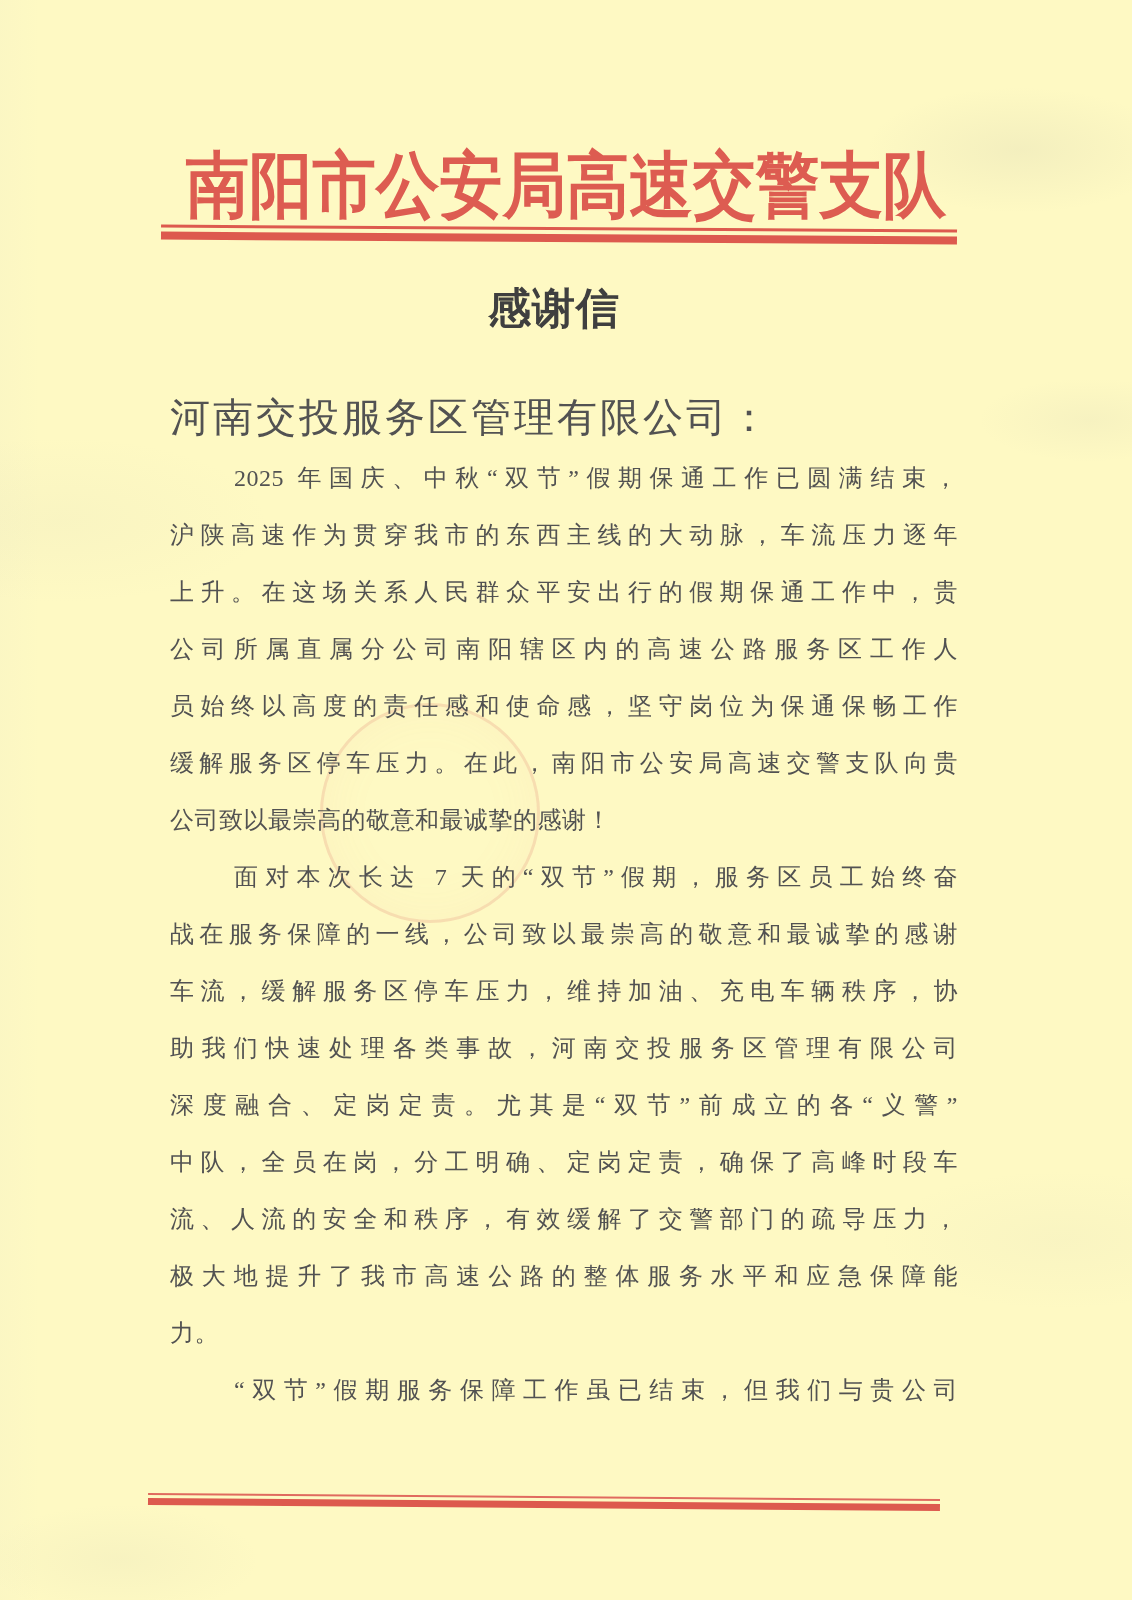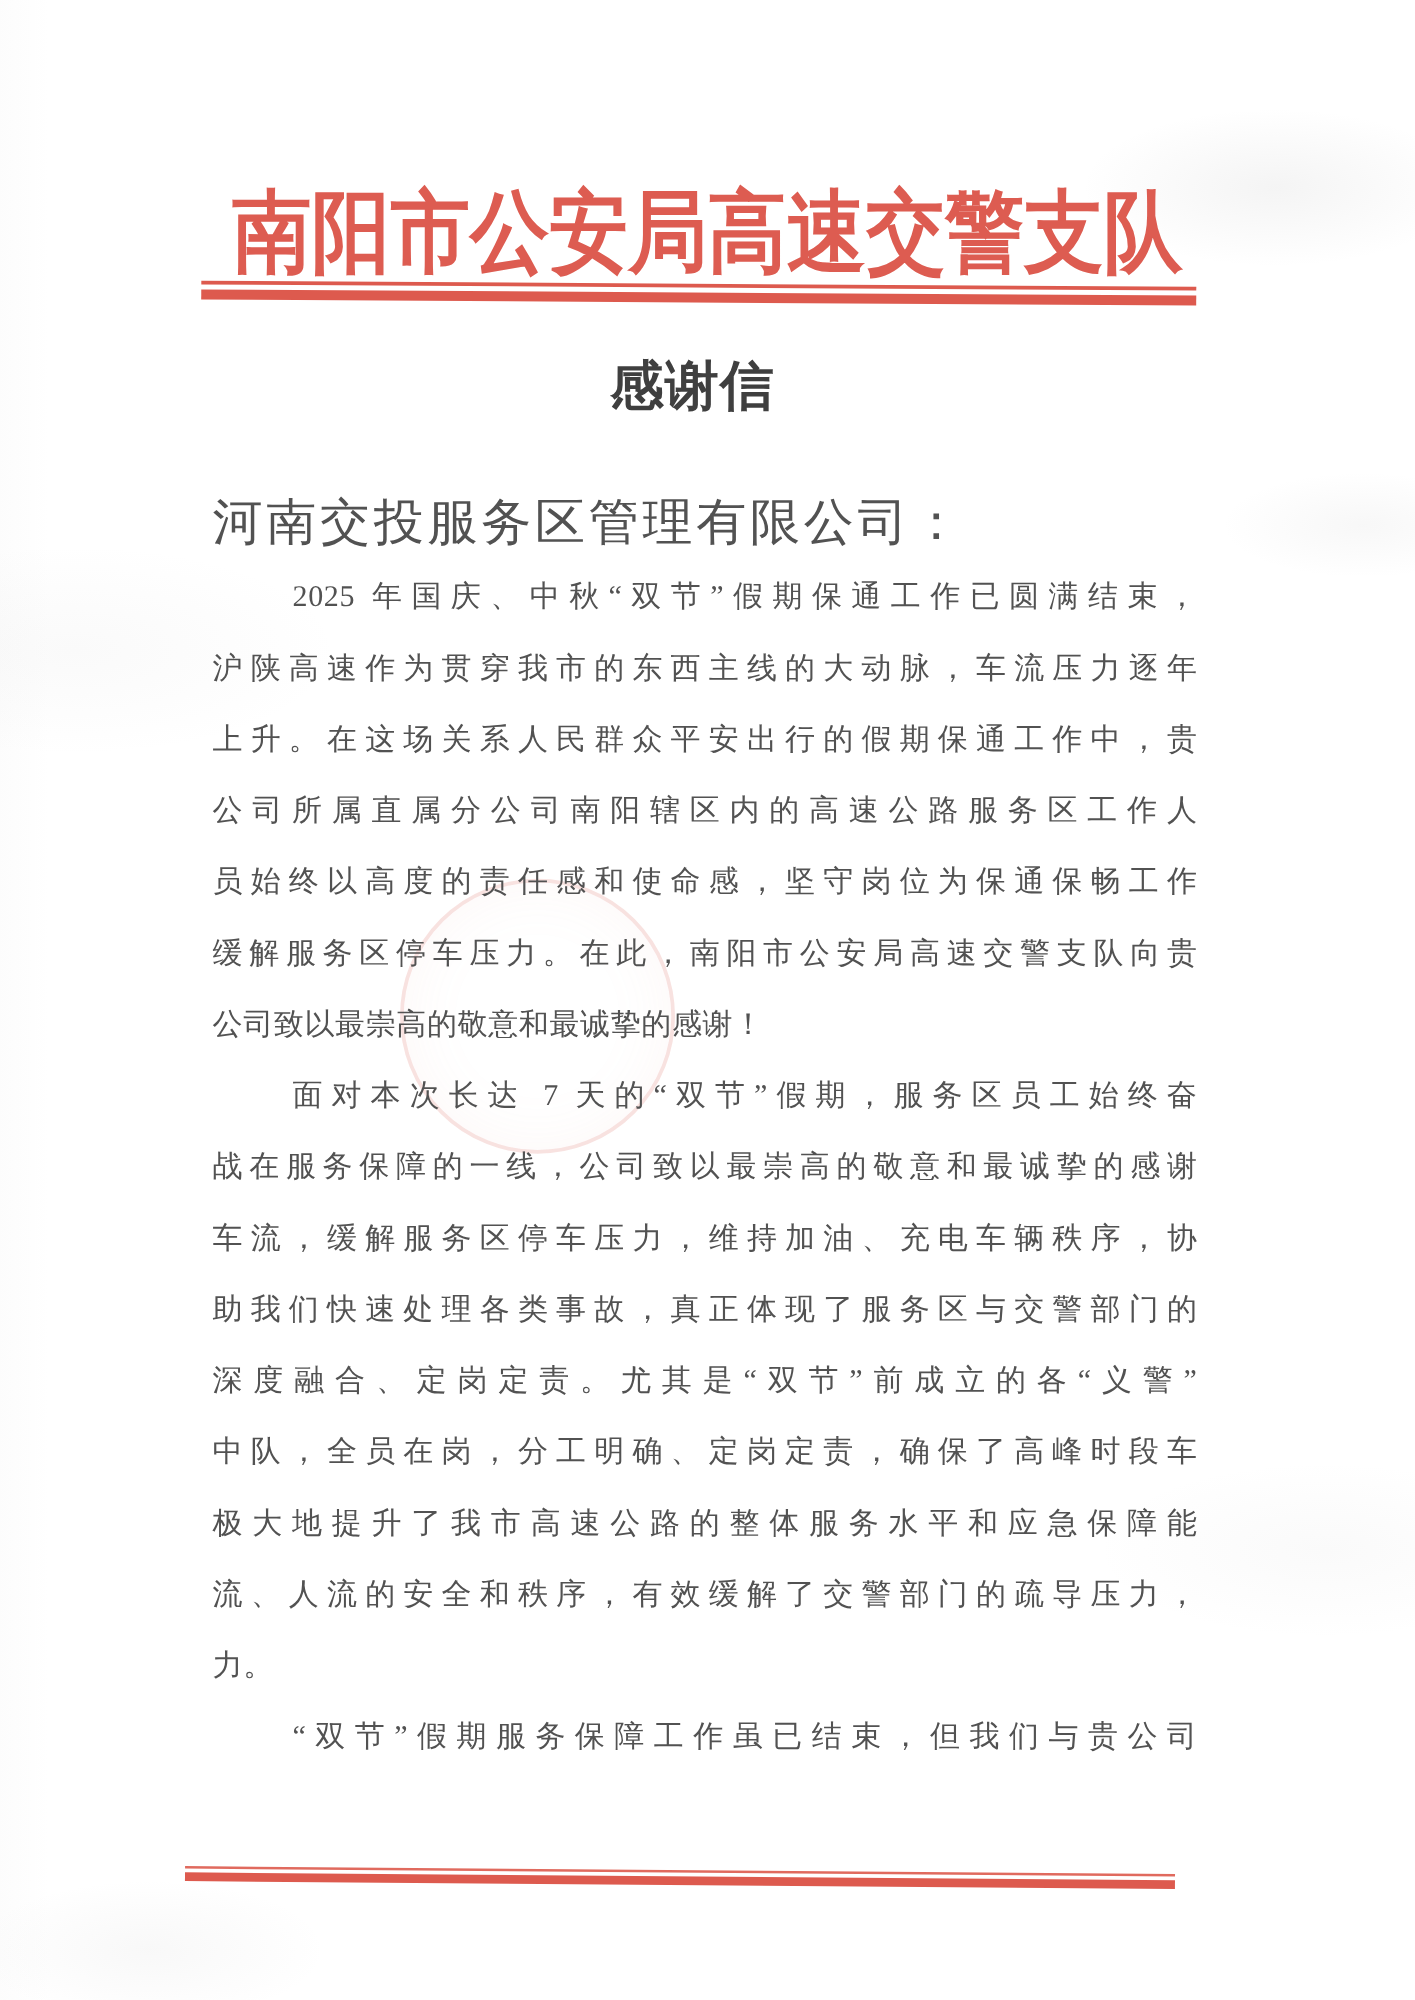--- a/index.html
+++ b/index.html
@@ -1,21 +1,21 @@
 <!DOCTYPE html>
 <html><head>
 <meta charset="utf-8">
 <style>
   html, body { margin: 0; padding: 0; background: #e9e9e9; }
   .page {
     position: relative;
     width: 1132px;
     height: 1600px;
     margin: 0 auto;
-    background: #ffffff;
+    background: #fef9c3;
     overflow: hidden;
     font-family: "Liberation Serif", "DejaVu Serif", serif;
   }
   
   .smudges {
     position: absolute; inset: 0; pointer-events: none;
     background:
       radial-gradient(220px 90px at 1020px 150px, rgba(150,150,150,0.10), rgba(150,150,150,0) 70%),
       radial-gradient(160px 60px at 1090px 420px, rgba(160,160,160,0.08), rgba(160,160,160,0) 70%),
       radial-gradient(300px 120px at 60px 520px, rgba(170,170,170,0.06), rgba(170,170,170,0) 70%),
@@ -118,25 +118,25 @@
         <div class="line fill">上升。在这场关系人民群众平安出行的假期保通工作中，贵</div>
         <div class="line fill">公司所属直属分公司南阳辖区内的高速公路服务区工作人</div>
         <div class="line fill">员始终以高度的责任感和使命感，坚守岗位为保通保畅工作</div>
         <div class="line fill">缓解服务区停车压力。在此，南阳市公安局高速交警支队向贵</div>
         <div class="line">公司致以最崇高的敬意和最诚挚的感谢！</div>
       </div>
       <div class="paragraph">
         <div class="line indent fill">面对本次长达 7 天的“双节”假期，服务区员工始终奋</div>
         <div class="line fill">战在服务保障的一线，公司致以最崇高的敬意和最诚挚的感谢</div>
         <div class="line fill">车流，缓解服务区停车压力，维持加油、充电车辆秩序，协</div>
-        <div class="line fill">助我们快速处理各类事故，真正体现了服务区与交警部门的</div>
+        <div class="line fill">助我们快速处理各类事故，河南交投服务区管理有限公司</div>
         <div class="line fill">深度融合、定岗定责。尤其是“双节”前成立的各“义警”</div>
         <div class="line fill">中队，全员在岗，分工明确、定岗定责，确保了高峰时段车</div>
+        <div class="line fill">流、人流的安全和秩序，有效缓解了交警部门的疏导压力，</div>
         <div class="line fill">极大地提升了我市高速公路的整体服务水平和应急保障能</div>
-        <div class="line fill">流、人流的安全和秩序，有效缓解了交警部门的疏导压力，</div>
         <div class="line">力。</div>
       </div>
       <div class="paragraph">
         <div class="line indent fill">“双节”假期服务保障工作虽已结束，但我们与贵公司</div>
       </div>
     </div>
 
   <footer class="footer-rule">
     <div class="rule-thin"></div>
     <div class="rule-thick"></div>

